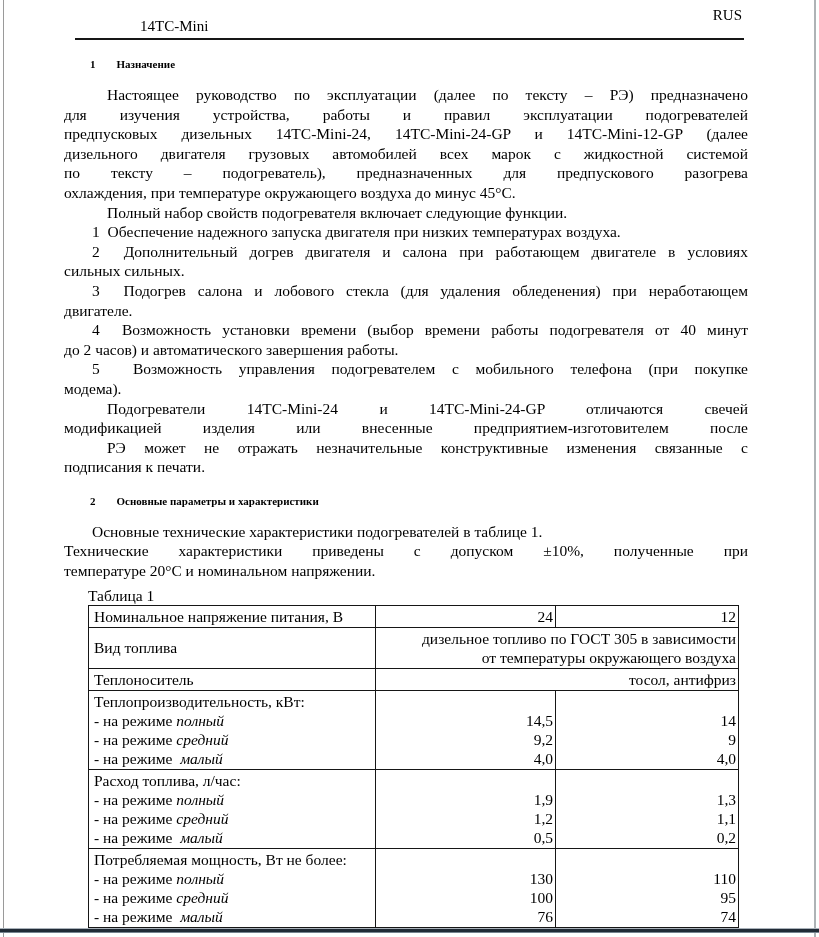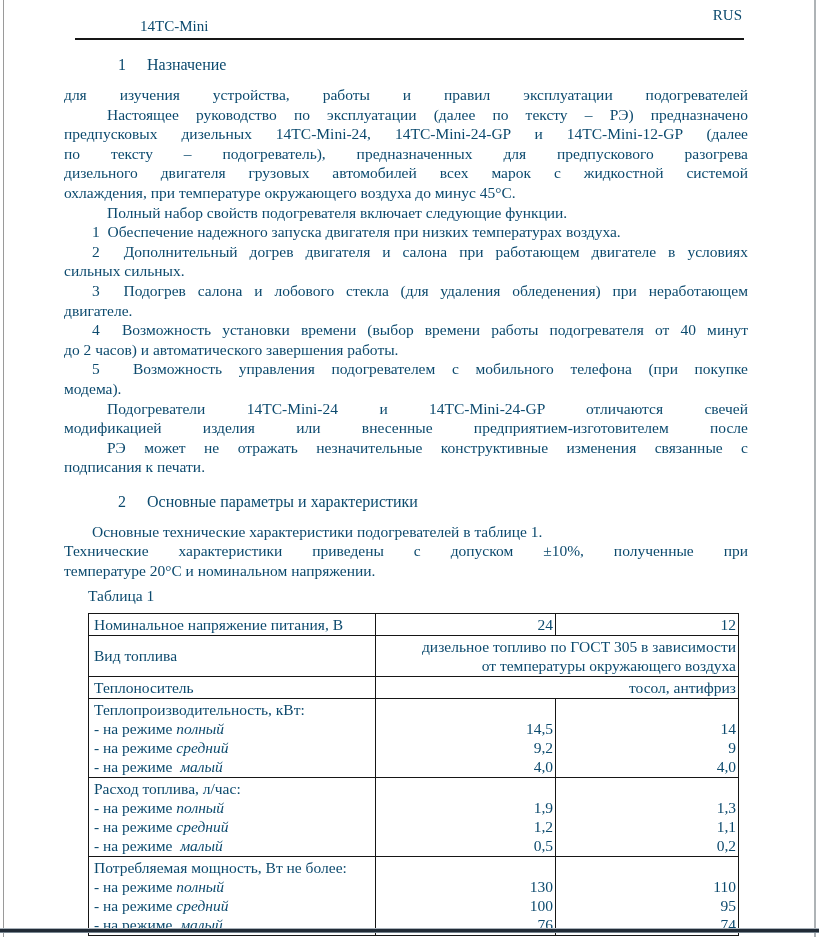--- a/index.html
+++ b/index.html
@@ -1,41 +1,41 @@
 <!DOCTYPE html>
 <html><head>
 <meta charset="utf-8">
 <style>
   html,body { margin:0; padding:0; background:#e8e8e8; }
   .page {
     position:relative; width:819px; height:937px; overflow:hidden;
-    background:#ffffff; color:#0c4a6e;
+    background:#ffffff; color:#000000;
     font-family:"Liberation Serif", serif;
   }
   .frame-left  { position:absolute; left:3px; top:0; bottom:0; width:1px; background:#9a9a9a; }
   .frame-right { position:absolute; left:814px; top:0; bottom:0; width:2px; background:#aeb3b6; }
   .header {
     position:absolute; left:75px; top:12px; width:669px; height:26px;
     border-bottom:2px solid #161616; font-size:15px;
   }
   .header .hleft  { position:absolute; left:65px; bottom:3px; }
   .header .hright { position:absolute; right:2px; bottom:14px; }
   .content {
     position:absolute; left:64px; top:40px; width:684px;
     font-size:15.5px; line-height:19.6px;
   }
-  .heading { margin:14px 0 10px 54px; font-weight:normal; font-size:16px; line-height:21px; }
+  .heading { margin:14px 0 10px 26px; font-weight:bold; font-size:11px; line-height:21px; }
   .heading .h-num { margin-right:21px; }
   .para { margin:0; }
   .line { text-align:justify; text-align-last:justify; }
   .line.last { text-align-last:auto; }
   .para.indent .line.first { text-indent:43px; }
   .para.list   .line.first { text-indent:28px; }
   .para.small  .line.first { text-indent:28px; }
-  .tcaption { margin:6px 0 8px 24px; line-height:18px; }
+  .tcaption { margin:6px 0 0 24px; line-height:18px; }
   table.specs {
     border-collapse:collapse; margin-left:24px; table-layout:fixed;
     font-size:15.5px;
   }
   table.specs col.c1 { width:287px; }
   table.specs col.c2 { width:180px; }
   table.specs col.c3 { width:183px; }
   table.specs td {
     border:1.5px solid #161616; vertical-align:top;
     padding:1px 5px; line-height:19px;
@@ -56,25 +56,25 @@
   <div class="frame-right"></div>
 
   <div class="header">
     <span class="hleft">14ТС-Mini</span>
     <span class="hright">RUS</span>
   </div>
 
   <div class="content" id="content">
       <div class="heading"><span class="h-num">1</span><span class="h-title">Назначение</span></div>
       <div class="para indent">
+        <div class="line first">Настоящее руководство по эксплуатации (далее по тексту – РЭ) предназначено</div>
         <div class="line">для изучения устройства, работы и правил эксплуатации подогревателей</div>
-        <div class="line first">Настоящее руководство по эксплуатации (далее по тексту – РЭ) предназначено</div>
         <div class="line">предпусковых дизельных 14ТС-Mini-24, 14ТС-Mini-24-GP и 14ТС-Mini-12-GP (далее</div>
+        <div class="line">дизельного двигателя грузовых автомобилей всех марок с жидкостной системой</div>
         <div class="line">по тексту – подогреватель), предназначенных для предпускового разогрева</div>
-        <div class="line">дизельного двигателя грузовых автомобилей всех марок с жидкостной системой</div>
         <div class="line last">охлаждения, при температуре окружающего воздуха до минус 45°С.</div>
       </div>
       <div class="para indent">
         <div class="line first last">Полный набор свойств подогревателя включает следующие функции.</div>
       </div>
       <div class="para list">
         <div class="line first last">1&nbsp; Обеспечение надежного запуска двигателя при низких температурах воздуха.</div>
       </div>
       <div class="para list">
         <div class="line first">2&nbsp; Дополнительный догрев двигателя и салона при работающем двигателе в условиях</div>

